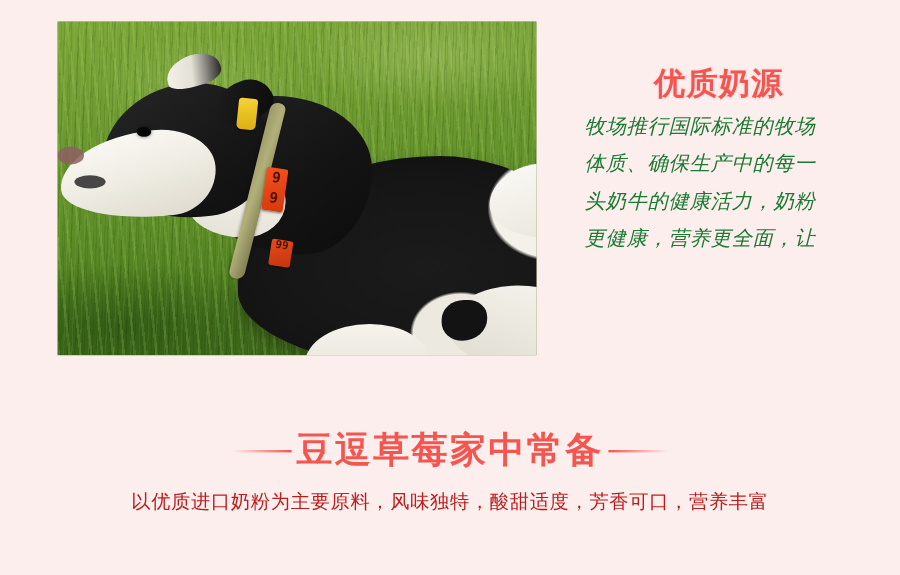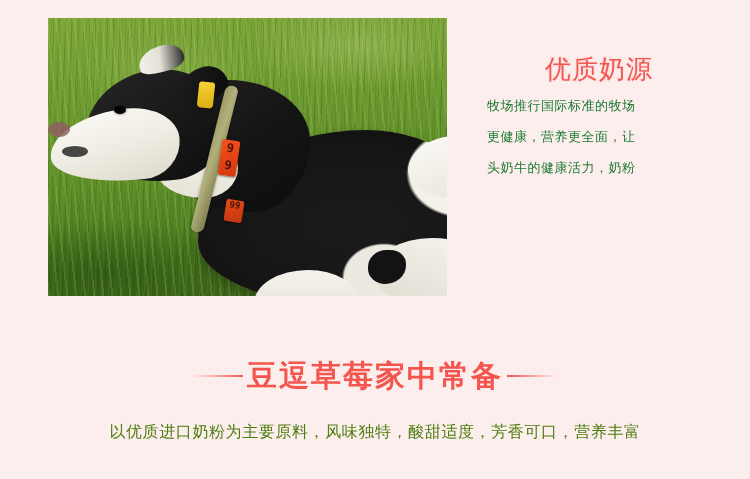--- a/index.html
+++ b/index.html
@@ -236,36 +236,37 @@
 
   
   .copy-block {
     position: absolute;
     left: 470px;
     top: 52px;
     width: 270px;
   }
   .copy-title {
     font-size: 26px;
-    font-weight: normal;
+    font-weight: bold;
     color: #f4554f;
     letter-spacing: 1px;
     text-align: center;
     padding-right: 12px;
     line-height: 34px;
     -webkit-text-stroke: 2.5px #fce4e4;
     paint-order: stroke fill;
   }
   .copy-body {
     margin-top: 4px;
     padding-left: 17px;
-    font-size: 13px;
+    font-size: 17px;
     line-height: 31px;
     color: #1b7a32;
     letter-spacing: .5px;
+    font-style: italic;
   }
 
   
   .bottom-section {
     position: absolute;
     left: 0; top: 352px;
     width: 750px;
     height: 127px;
   }
   .headline-row {
@@ -285,28 +286,27 @@
 
   .headline-text {
     font-size: 30px;
     font-weight: bold;
     color: #f4554f;
     letter-spacing: 2px;
     line-height: 34px;
     white-space: nowrap;
   }
   .sub-text {
-    margin-top: 22px;
+    margin-top: 8px;
     text-align: center;
     font-size: 16px;
-    color: #4d7c0f;
+    color: #b91c1c;
     letter-spacing: .6px;
     line-height: 22px;
     white-space: nowrap;
-    font-family: Liberation Mono, monospace;
   }
 </style>
 </head>
 <body>
 
 <div class="top-section">
 
   <div class="photo-frame">
     <div class="photo-inner">
       <div class="grass"></div>
@@ -335,22 +335,23 @@
       <div class="collar-tag-1"><span>9</span><br><span>9</span></div>
 
       <div class="collar-tag-2">99</div>
     </div>
   </div>
 
   <div class="copy-block">
     <div class="copy-title">优质奶源</div>
     <div class="copy-body">
       <div>牧场推行国际标准的牧场</div>
+      <div>体质、确保生产中的每一</div>
+      <div>头奶牛的健康活力，奶粉</div>
       <div>更健康，营养更全面，让</div>
-      <div>头奶牛的健康活力，奶粉</div>
     </div>
   </div>
 </div>
 
 <div class="bottom-section">
   <div class="headline-row">
     <span class="rule rule-left"></span>
     <span class="headline-text">豆逗草莓家中常备</span>
     <span class="rule rule-right"></span>
   </div>

